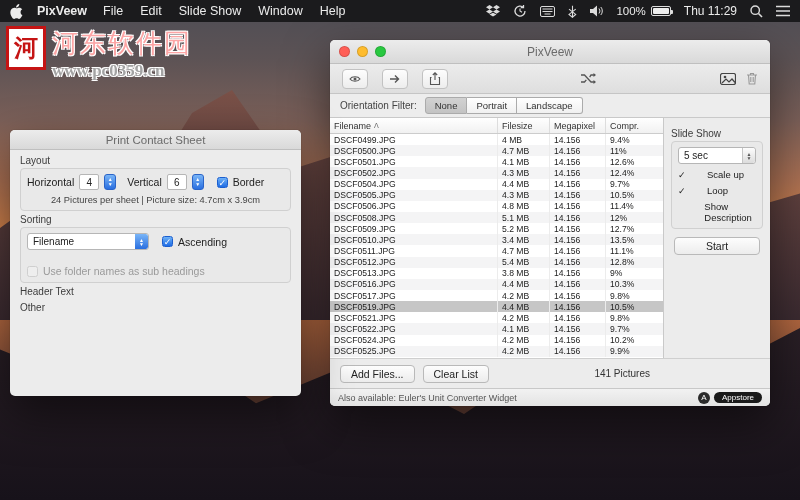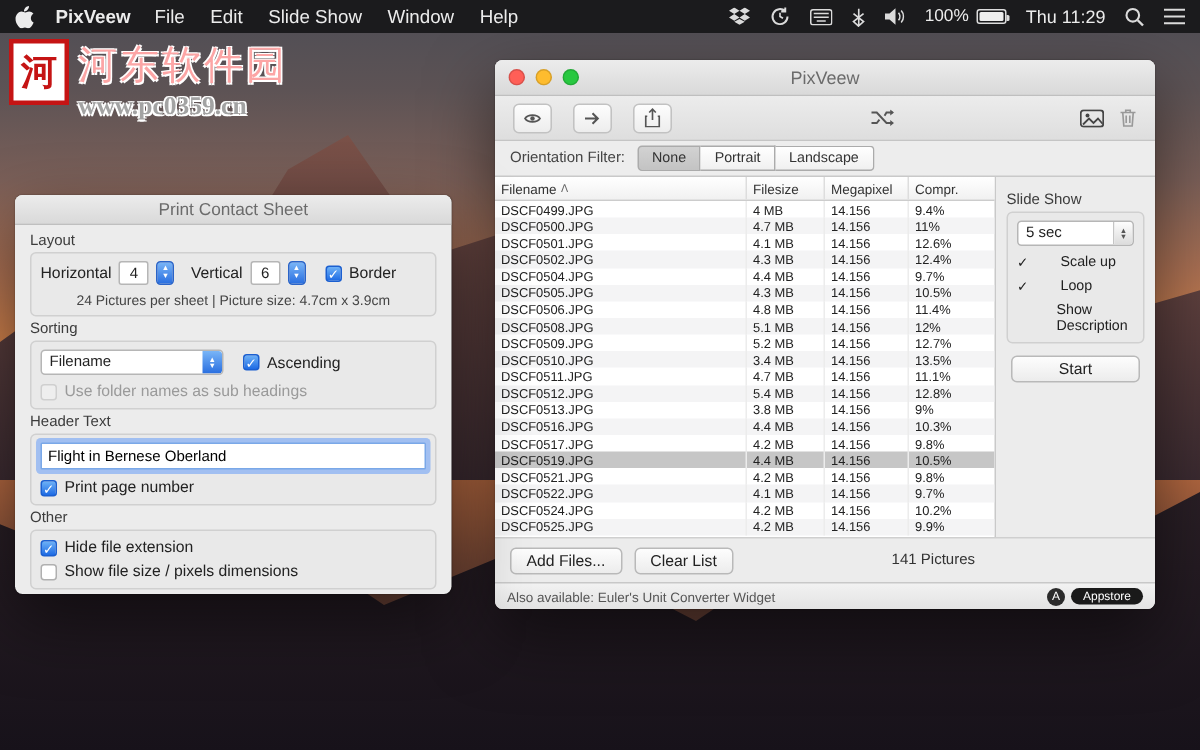--- a/index.html
+++ b/index.html
@@ -495,45 +495,28 @@
         <span class="popup" style="width:122px">
           <span class="pv">Filename</span>
           <span class="parrows">
               <span>▲</span>
               <span>▼</span>
             </span>
         </span>
         <span class="cb on" style="margin-left:8px"></span>
         <span class="cblabel">Ascending</span>
       </div>
-      <div class="lrow disabled" style="margin-top:5px">
+      <div class="lrow disabled" style="margin-top:15px">
         <span class="cb"></span>
         <span class="cblabel">Use folder names as sub headings</span>
       </div>
     </div>
 
     <div class="glabel">Header Text</div>
-    <div class="gbox">
-      <input class="textfield" type="text" value="Flight in Bernese Oberland" style="">
-      <div class="lrow" style="margin-top:6px">
-        <span class="cb on"></span>
-        <span class="cblabel">Print page number</span>
-      </div>
-    </div>
 
     <div class="glabel">Other</div>
-    <div class="gbox">
-      <div class="lrow">
-        <span class="cb on"></span>
-        <span class="cblabel">Hide file extension</span>
-      </div>
-      <div class="lrow" style="margin-top:4px">
-        <span class="cb"></span>
-        <span class="cblabel">Show file size / pixels dimensions</span>
-      </div>
-    </div>
 
     <div class="dlg-buttons">
       
       
     </div>
   </div>
 </div>
 
 </body></html>

